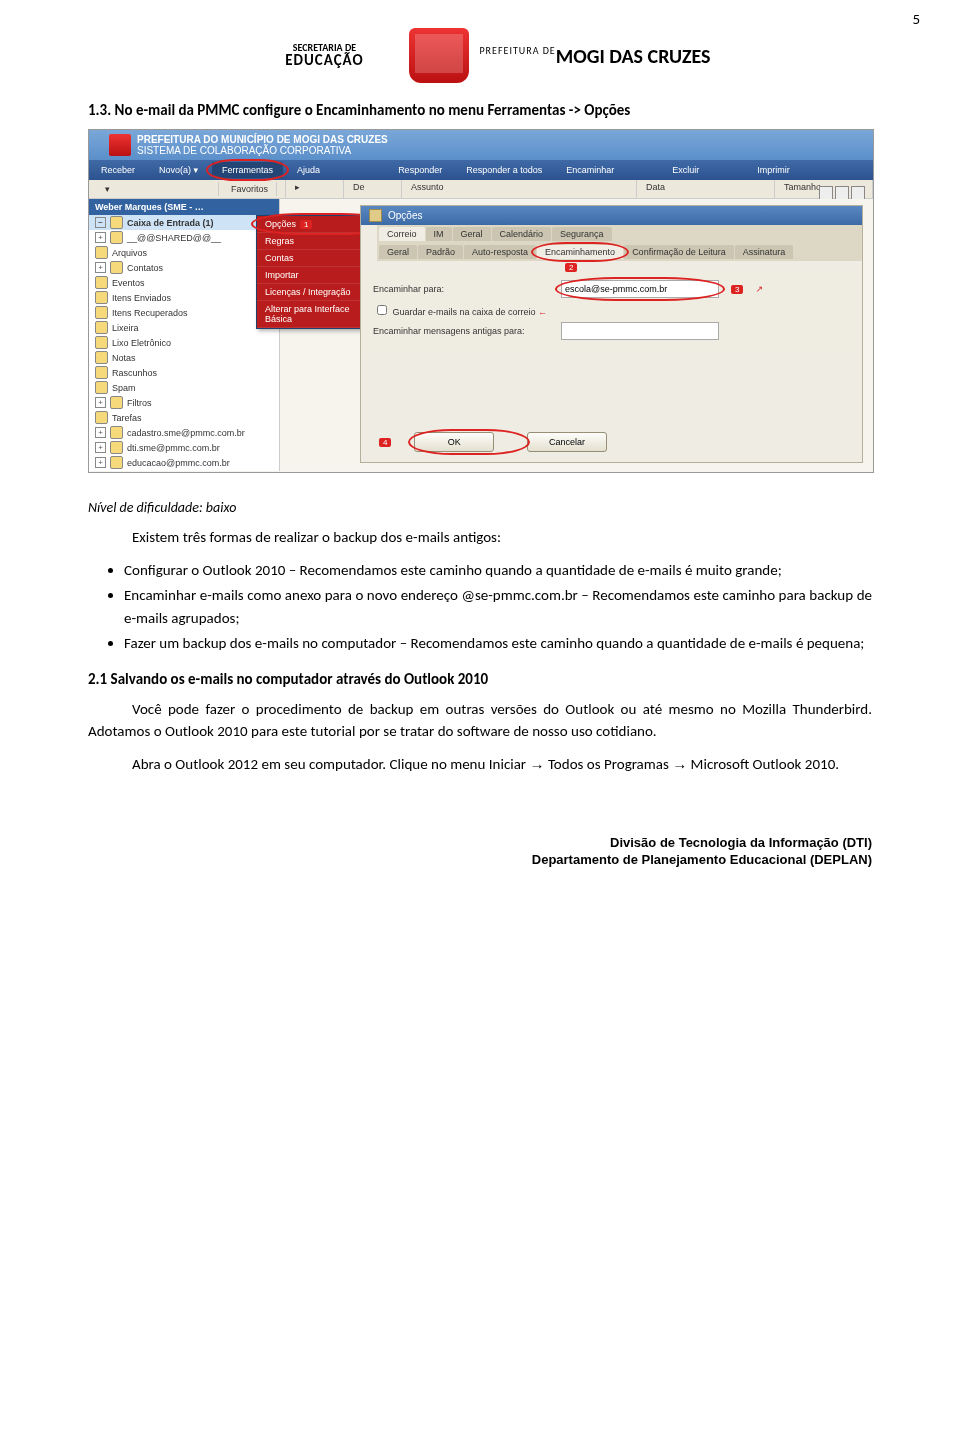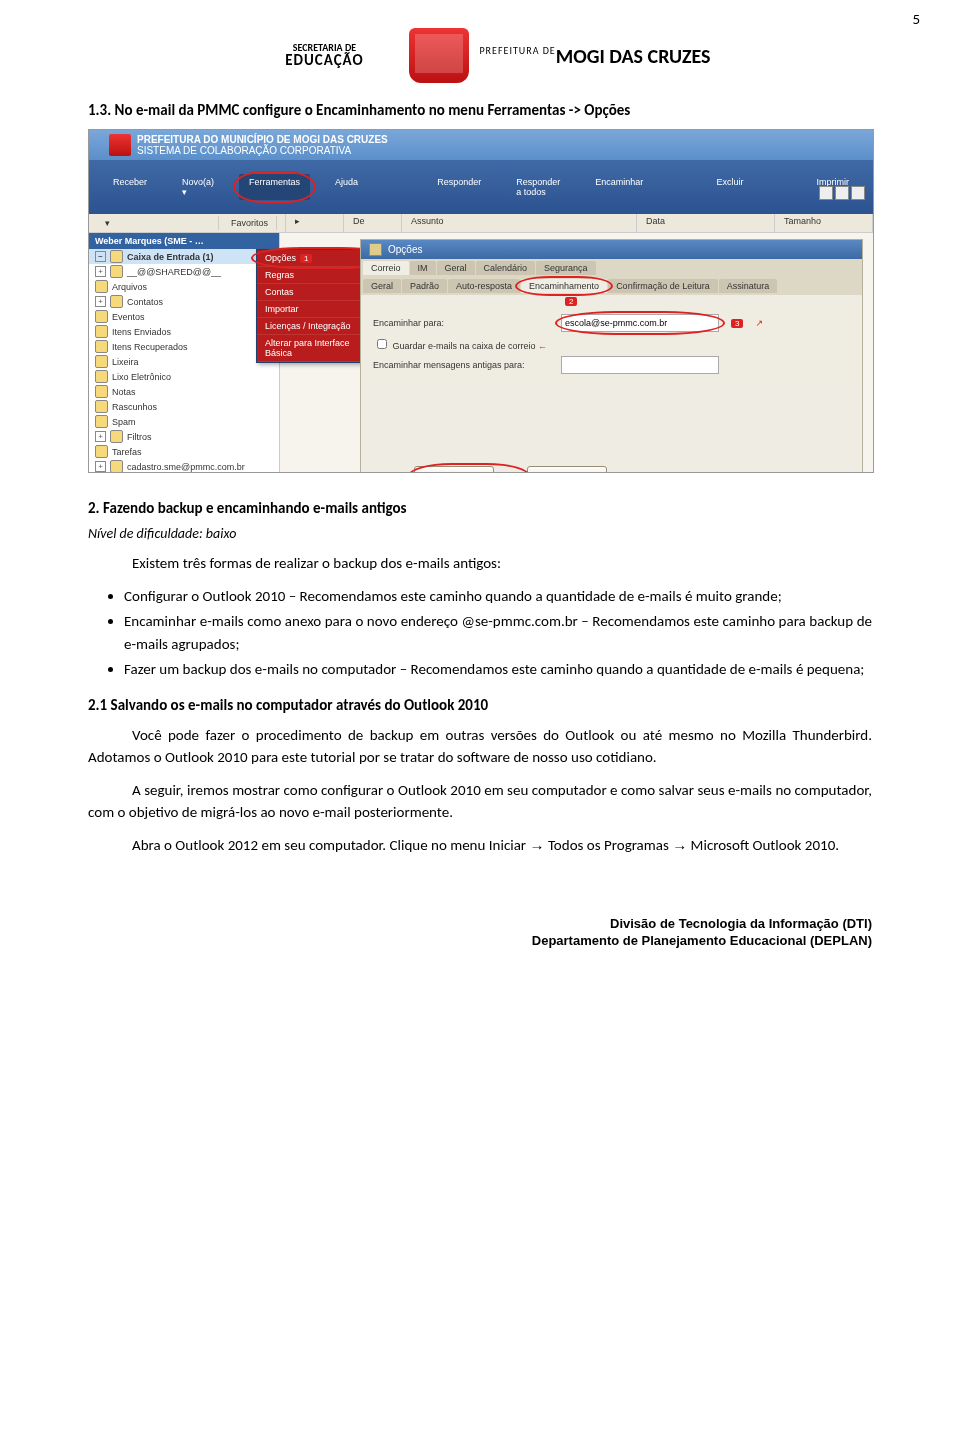--- a/index.html
+++ b/index.html
@@ -48,21 +48,21 @@
     font-size:10px;
     color:#333;
     position:relative;
     overflow:hidden;
     margin:10px 0 26px 0;
   }
   .ss-top{ background:linear-gradient(#7aa7d8,#5b8fca); color:#fff; padding:4px 20px;}
   .ss-top .line{display:flex; align-items:center; gap:6px;}
   .crest-sm{width:22px; height:22px; background:linear-gradient(#e33,#b11); border-radius:2px;}
   .ss-titles{line-height:1.1;}
-  .ss-toolbar{ background:linear-gradient(#3f6aa6,#2c5290); color:#fff; display:flex; gap:15px; padding:14px; font-size:9px;}
+  .ss-toolbar{ background:linear-gradient(#3f6aa6,#2c5290); color:#fff; display:flex; gap:4px; padding:2px; font-size:9px;}
   .ss-toolbar span{ padding:3px 10px; border-radius:2px;}
   .ss-toolbar .active{ background:#244677;}
   .red-oval{ position:relative;}
   .red-oval:after{ content:""; position:absolute; inset:-3px -6px -3px -6px; border:2px solid #d22; border-radius:50%/70%; pointer-events:none;}
   .ss-cols{ background:#ece8db; display:flex; gap:1px; border-bottom:1px solid #ccc; font-size:9px;}
   .ss-cols span{padding:2px 8px; border-right:1px solid #ccc;}
   .ss-cols span:first-child{width:180px; display:flex; align-items:center; gap:4px;}
   .ss-cols span.c2{width:40px;}
   .ss-cols span.c3{flex:1;}
   .ss-body{ display:flex; height:calc(100% - 70px);}
@@ -72,21 +72,21 @@
   .side-item .ico{ width:11px; height:11px; border:1px solid #888; border-radius:2px; background:#f6d97a;}
   .side-item.sel{ background:#cfe3f7; font-weight:bold;}
   .side-item .plus{ width:9px; height:9px; border:1px solid #888; display:inline-flex; align-items:center; justify-content:center; font-size:8px; color:#555;}
   .content{ flex:1; background:#f6f4ed; position:relative;}
   .dropdown{ position:absolute; left:-60px; top:16px; background:#b91c1c; color:#fff; width:128px; border:1px solid #1e4170; box-shadow:2px 2px 4px rgba(0,0,0,.3);margin-left:36px;}
   .dropdown div{padding:3px 8px; font-size:9px; border-bottom:1px solid rgba(255,255,255,.1);}
   .dropdown .lbl-red{display:inline-block; background:#d22; color:#fff; border-radius:2px; padding:0 4px; margin-left:4px; font-size:8px;}
   .opt-panel{ position:absolute; left:80px; top:6px; right:10px; background:#efede3; border:1px solid #b4b099;}
   .opt-title{ background:linear-gradient(#5988c2,#3c6aa6); color:#fff; padding:3px 8px; display:flex; gap:6px; align-items:center;}
   .opt-title:before{content:""; width:11px; height:11px; background:#e0cc88; border:1px solid #a08c4a;}
-  .tabs,.tabs2{ background:#ddd7c5; display:flex; gap:1px; padding:2px; font-size:9px;}
+  .tabs,.tabs2{ background:#ddd7c5; display:flex; gap:1px; padding:2px; font-size:9px;margin-left:16px;}
   .tabs span,.tabs2 span{ padding:2px 8px; background:#cbc5b1; border-radius:2px 2px 0 0;}
   .tabs span.on,.tabs2 span.on{ background:#f0eee4;}
   .form{ padding:8px 12px; background:#efede2; font-size:9px;}
   .form .row{ display:flex; align-items:center; gap:8px; margin-bottom:4px;}
   .form label{ width:180px;}
   .form input[type=text]{ width:150px; height:14px; border:1px solid #aaa; font-size:9px; padding:1px 3px;}
   .form input[type=checkbox]{ width:10px; height:10px;}
   .lbl-num{ display:inline-block; background:#d22; color:#fff; border-radius:2px; padding:0 4px; font-size:8px; margin:0 4px;}
   .buttons{ padding:10px 14px 10px 14px;}
   .buttons button{ width:80px; height:20px; background:linear-gradient(#fdfdfa,#e4e0d0); border:1px solid #968f75; border-radius:3px; font-size:9px; margin-right:30px;}
@@ -292,32 +292,30 @@
           <div class="buttons">
             <span class="lbl-num" style="margin-right:20px;">4</span>
             <span class="red-oval" style="display:inline-block;"><button>OK</button></span>
             <button>Cancelar</button>
           </div>
         </div>
       </div>
     </div>
   </div>
 
-  <h3 class="sec">2. Fazendo backup e encaminhando e-mails antigos</h3>
   <div class="difficulty">Nível de dificuldade: baixo</div>
   <p style="text-indent:44px;">Existem três formas de realizar o backup dos e-mails antigos:</p>
   <ul>
     <li>Configurar o Outlook 2010 – Recomendamos este caminho quando a quantidade de e-mails é muito grande;</li>
     <li>Encaminhar e-mails como anexo para o novo endereço @se-pmmc.com.br – Recomendamos este caminho para backup de e-mails agrupados;</li>
     <li>Fazer um backup dos e-mails no computador – Recomendamos este caminho quando a quantidade de e-mails é pequena;</li>
   </ul>
 
   <h3 class="sec">2.1 Salvando os e-mails no computador através do Outlook 2010</h3>
   <p style="text-indent:44px;">Você pode fazer o procedimento de backup em outras versões do Outlook ou até mesmo no Mozilla Thunderbird. Adotamos o Outlook 2010 para este tutorial por se tratar do software de nosso uso cotidiano.</p>
-  <p style="text-indent:44px;">A seguir, iremos mostrar como configurar o Outlook 2010 em seu computador e como salvar seus e-mails no computador, com o objetivo de migrá-los ao novo e-mail posteriormente.</p>
   <p style="text-indent:44px;">
     <span>Abra o Outlook 2012 em seu computador. Clique no menu Iniciar </span><span class="arrow">→</span><span> Todos os Programas </span><span class="arrow">→</span><span> Microsoft Outlook 2010.</span>
   </p>
 
   <div class="footer">
     <div>Divisão de Tecnologia da Informação (DTI)</div>
     <div>Departamento de Planejamento Educacional (DEPLAN)</div>
   </div>
 </div>
 

